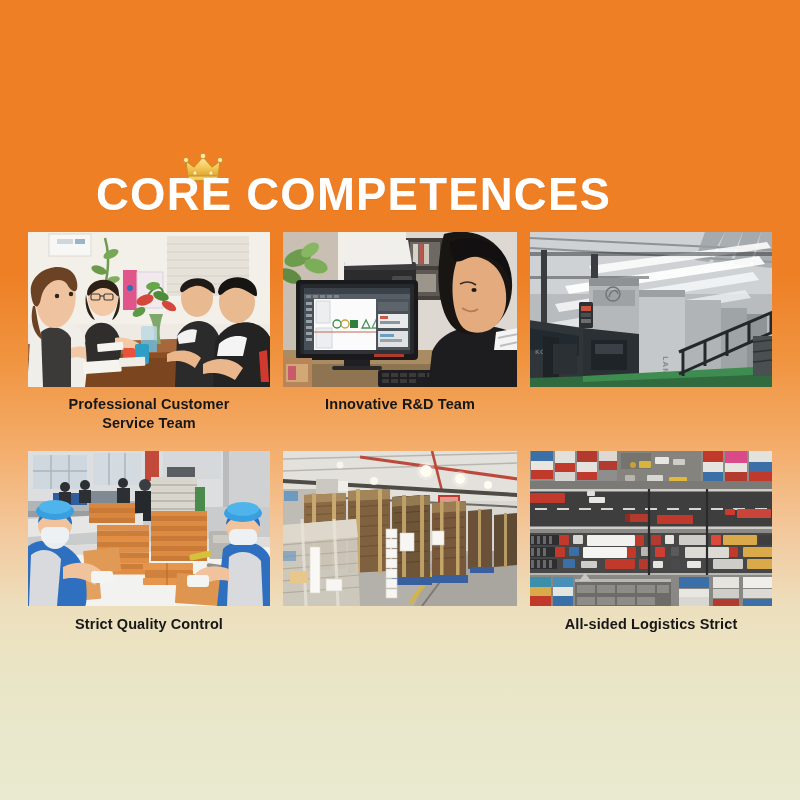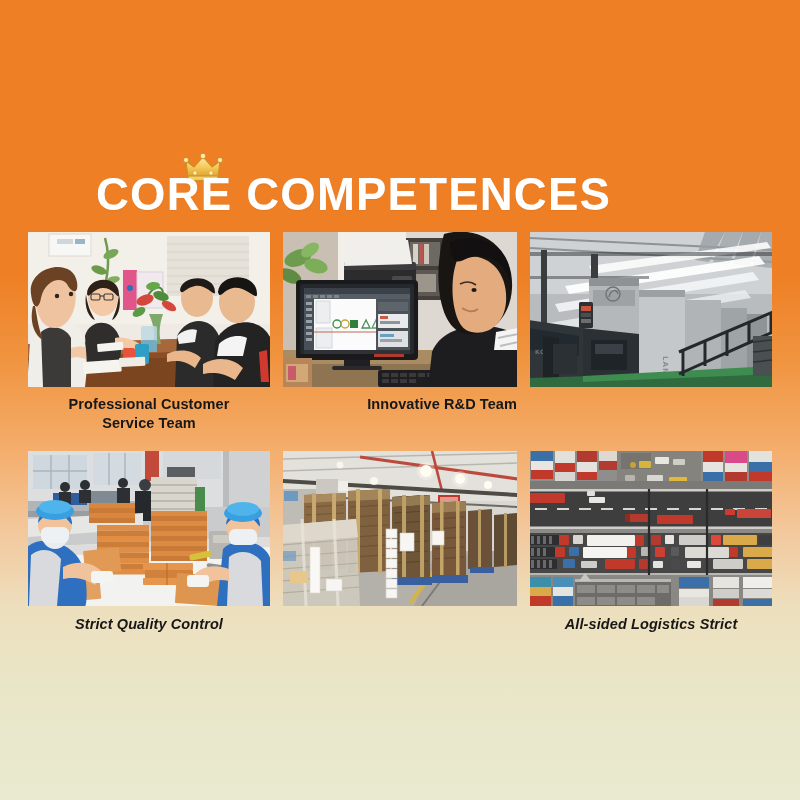--- a/index.html
+++ b/index.html
@@ -44,28 +44,28 @@
     text-shadow:0 1px 1px rgba(160,80,10,0.12);
   }
 
   
   .grid {
     position:absolute;
     left:28px; top:232px;
     width:744px;
   }
   .row { display:flex; gap:13px; }
-  .row.row2 { margin-top:18px;font-style:italic; }
+  .row.row2 { margin-top:18px; }
   .cell {
     width:244px;
     display:flex;
     flex-direction:column;
     align-items:center;
   }
-  .cell.mid { width:236px;align-items:flex-end; }
+  .cell.mid { width:236px; }
 
   .photo {
     width:100%;
     height:155px;
     overflow:hidden;
     position:relative;
     background:#cfcfcf;
     border:0;
   }
   .caption {

